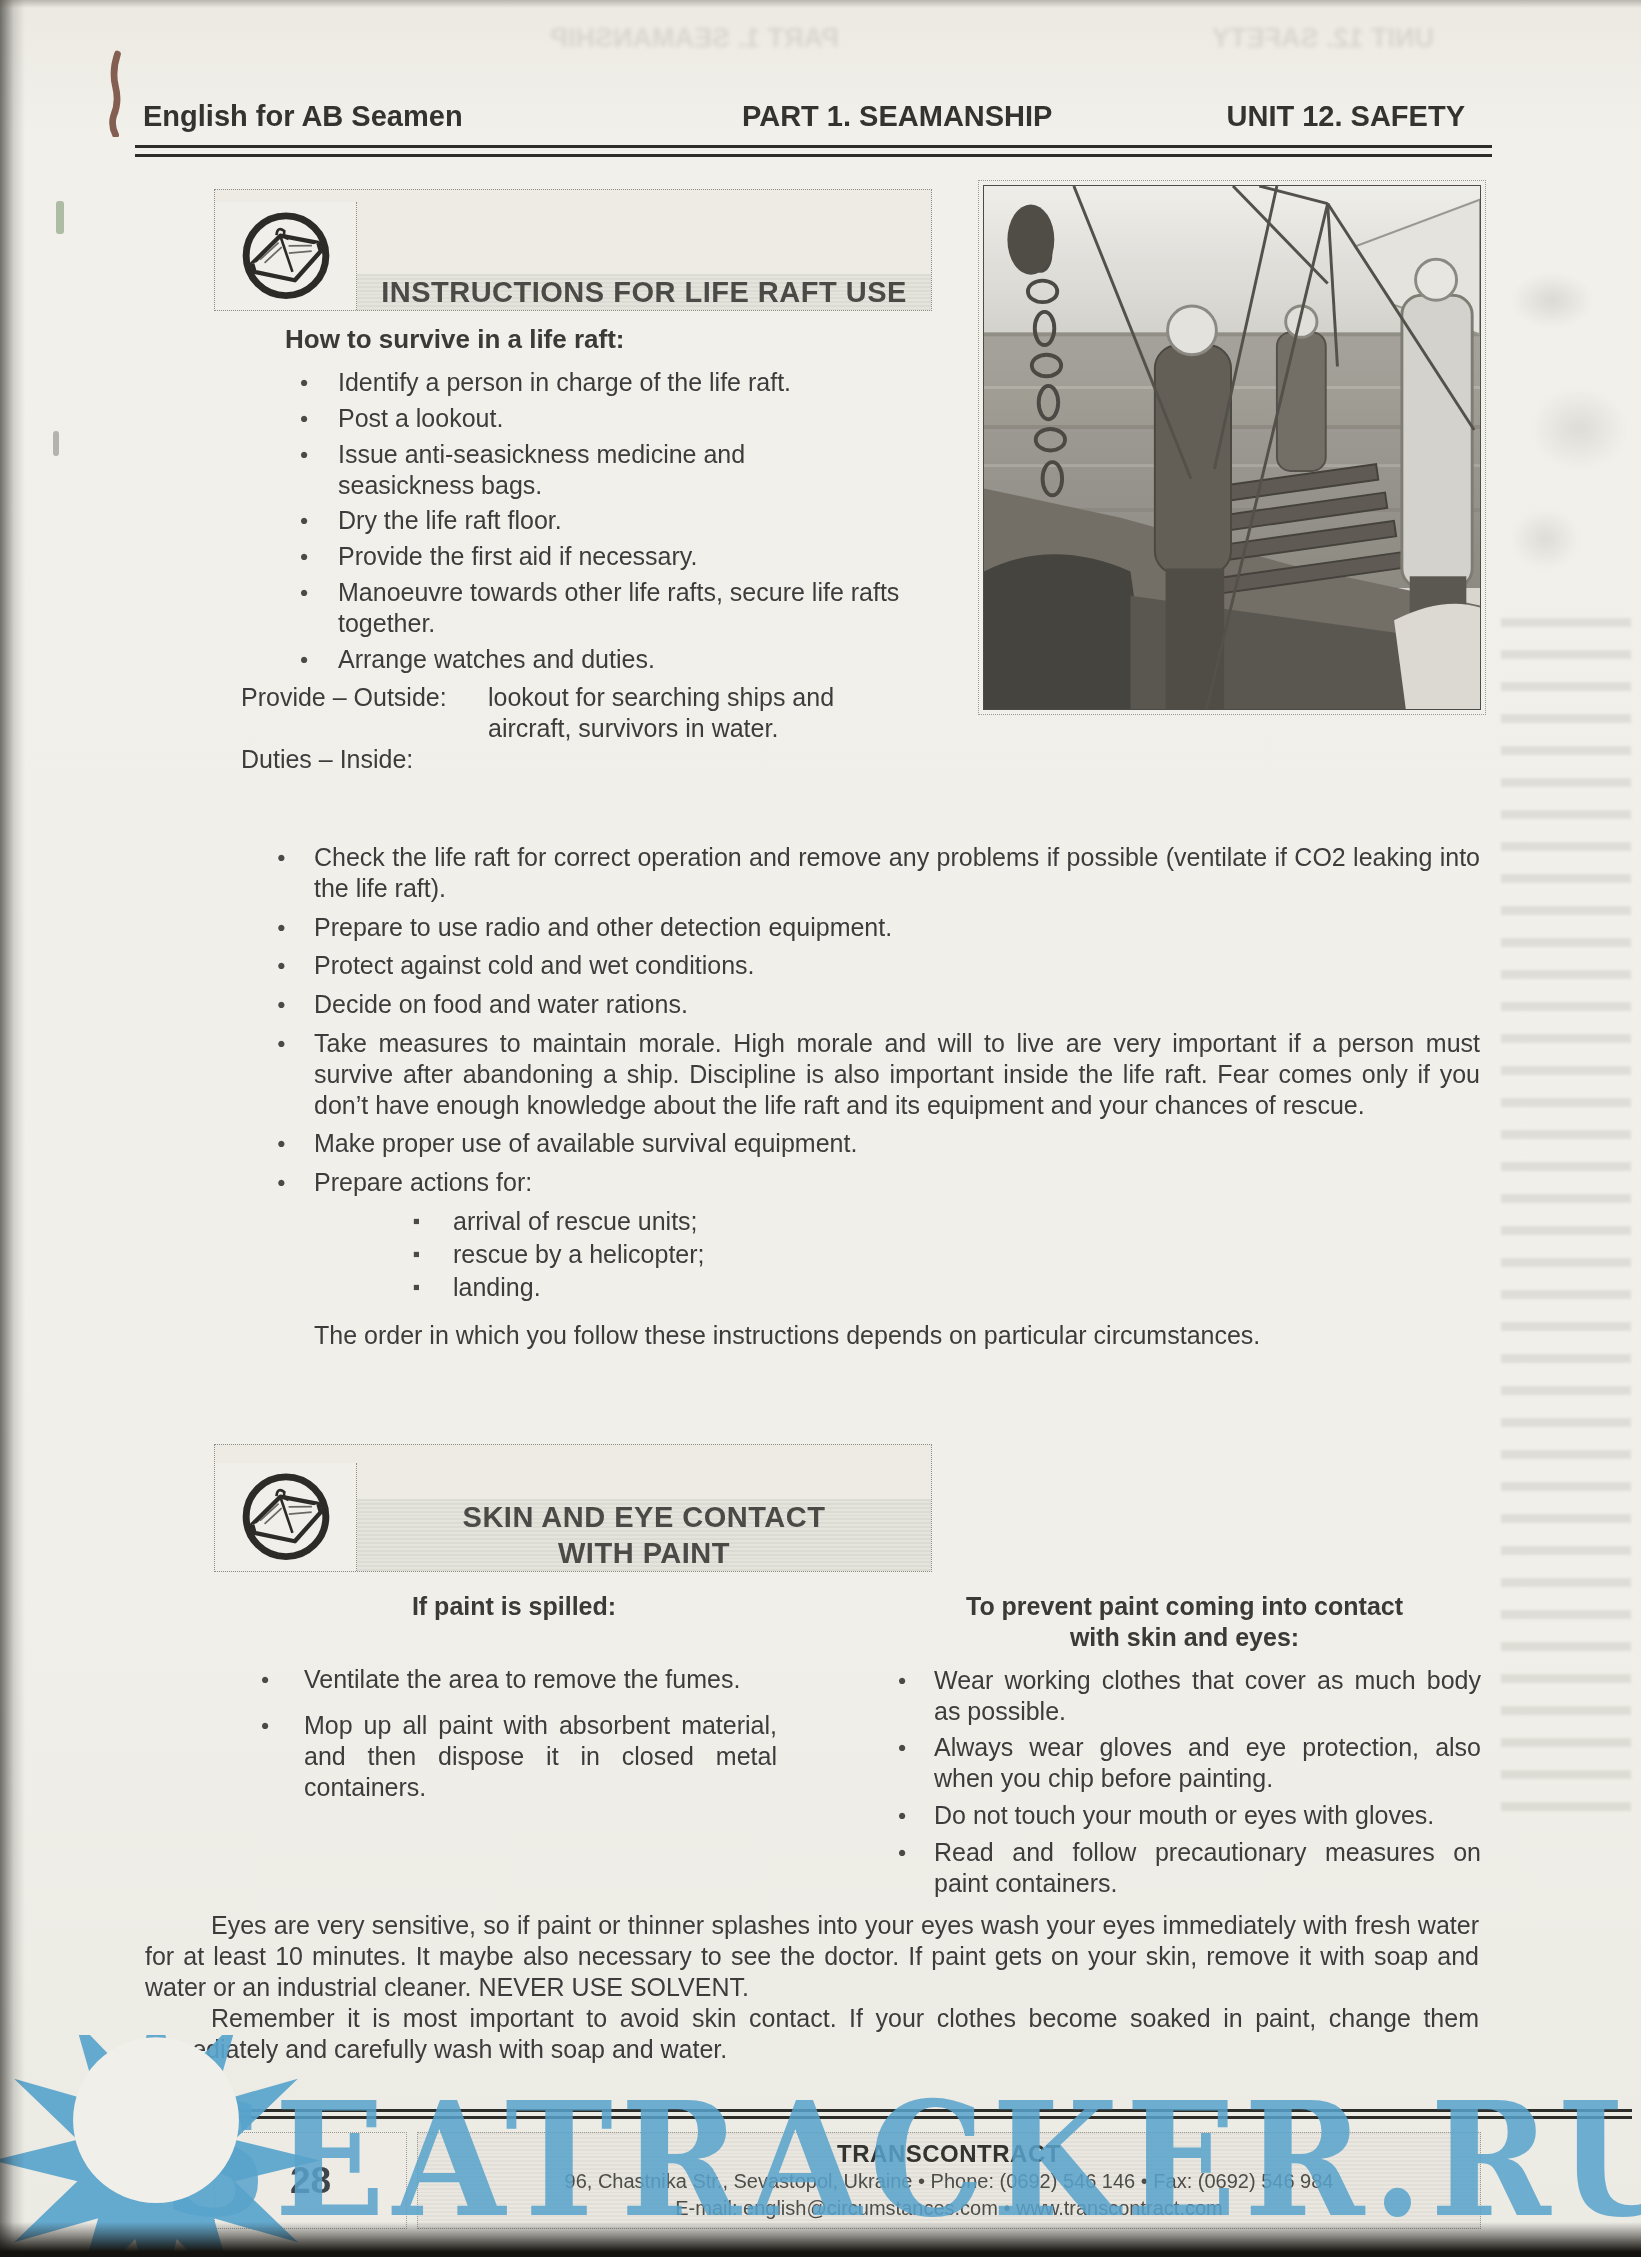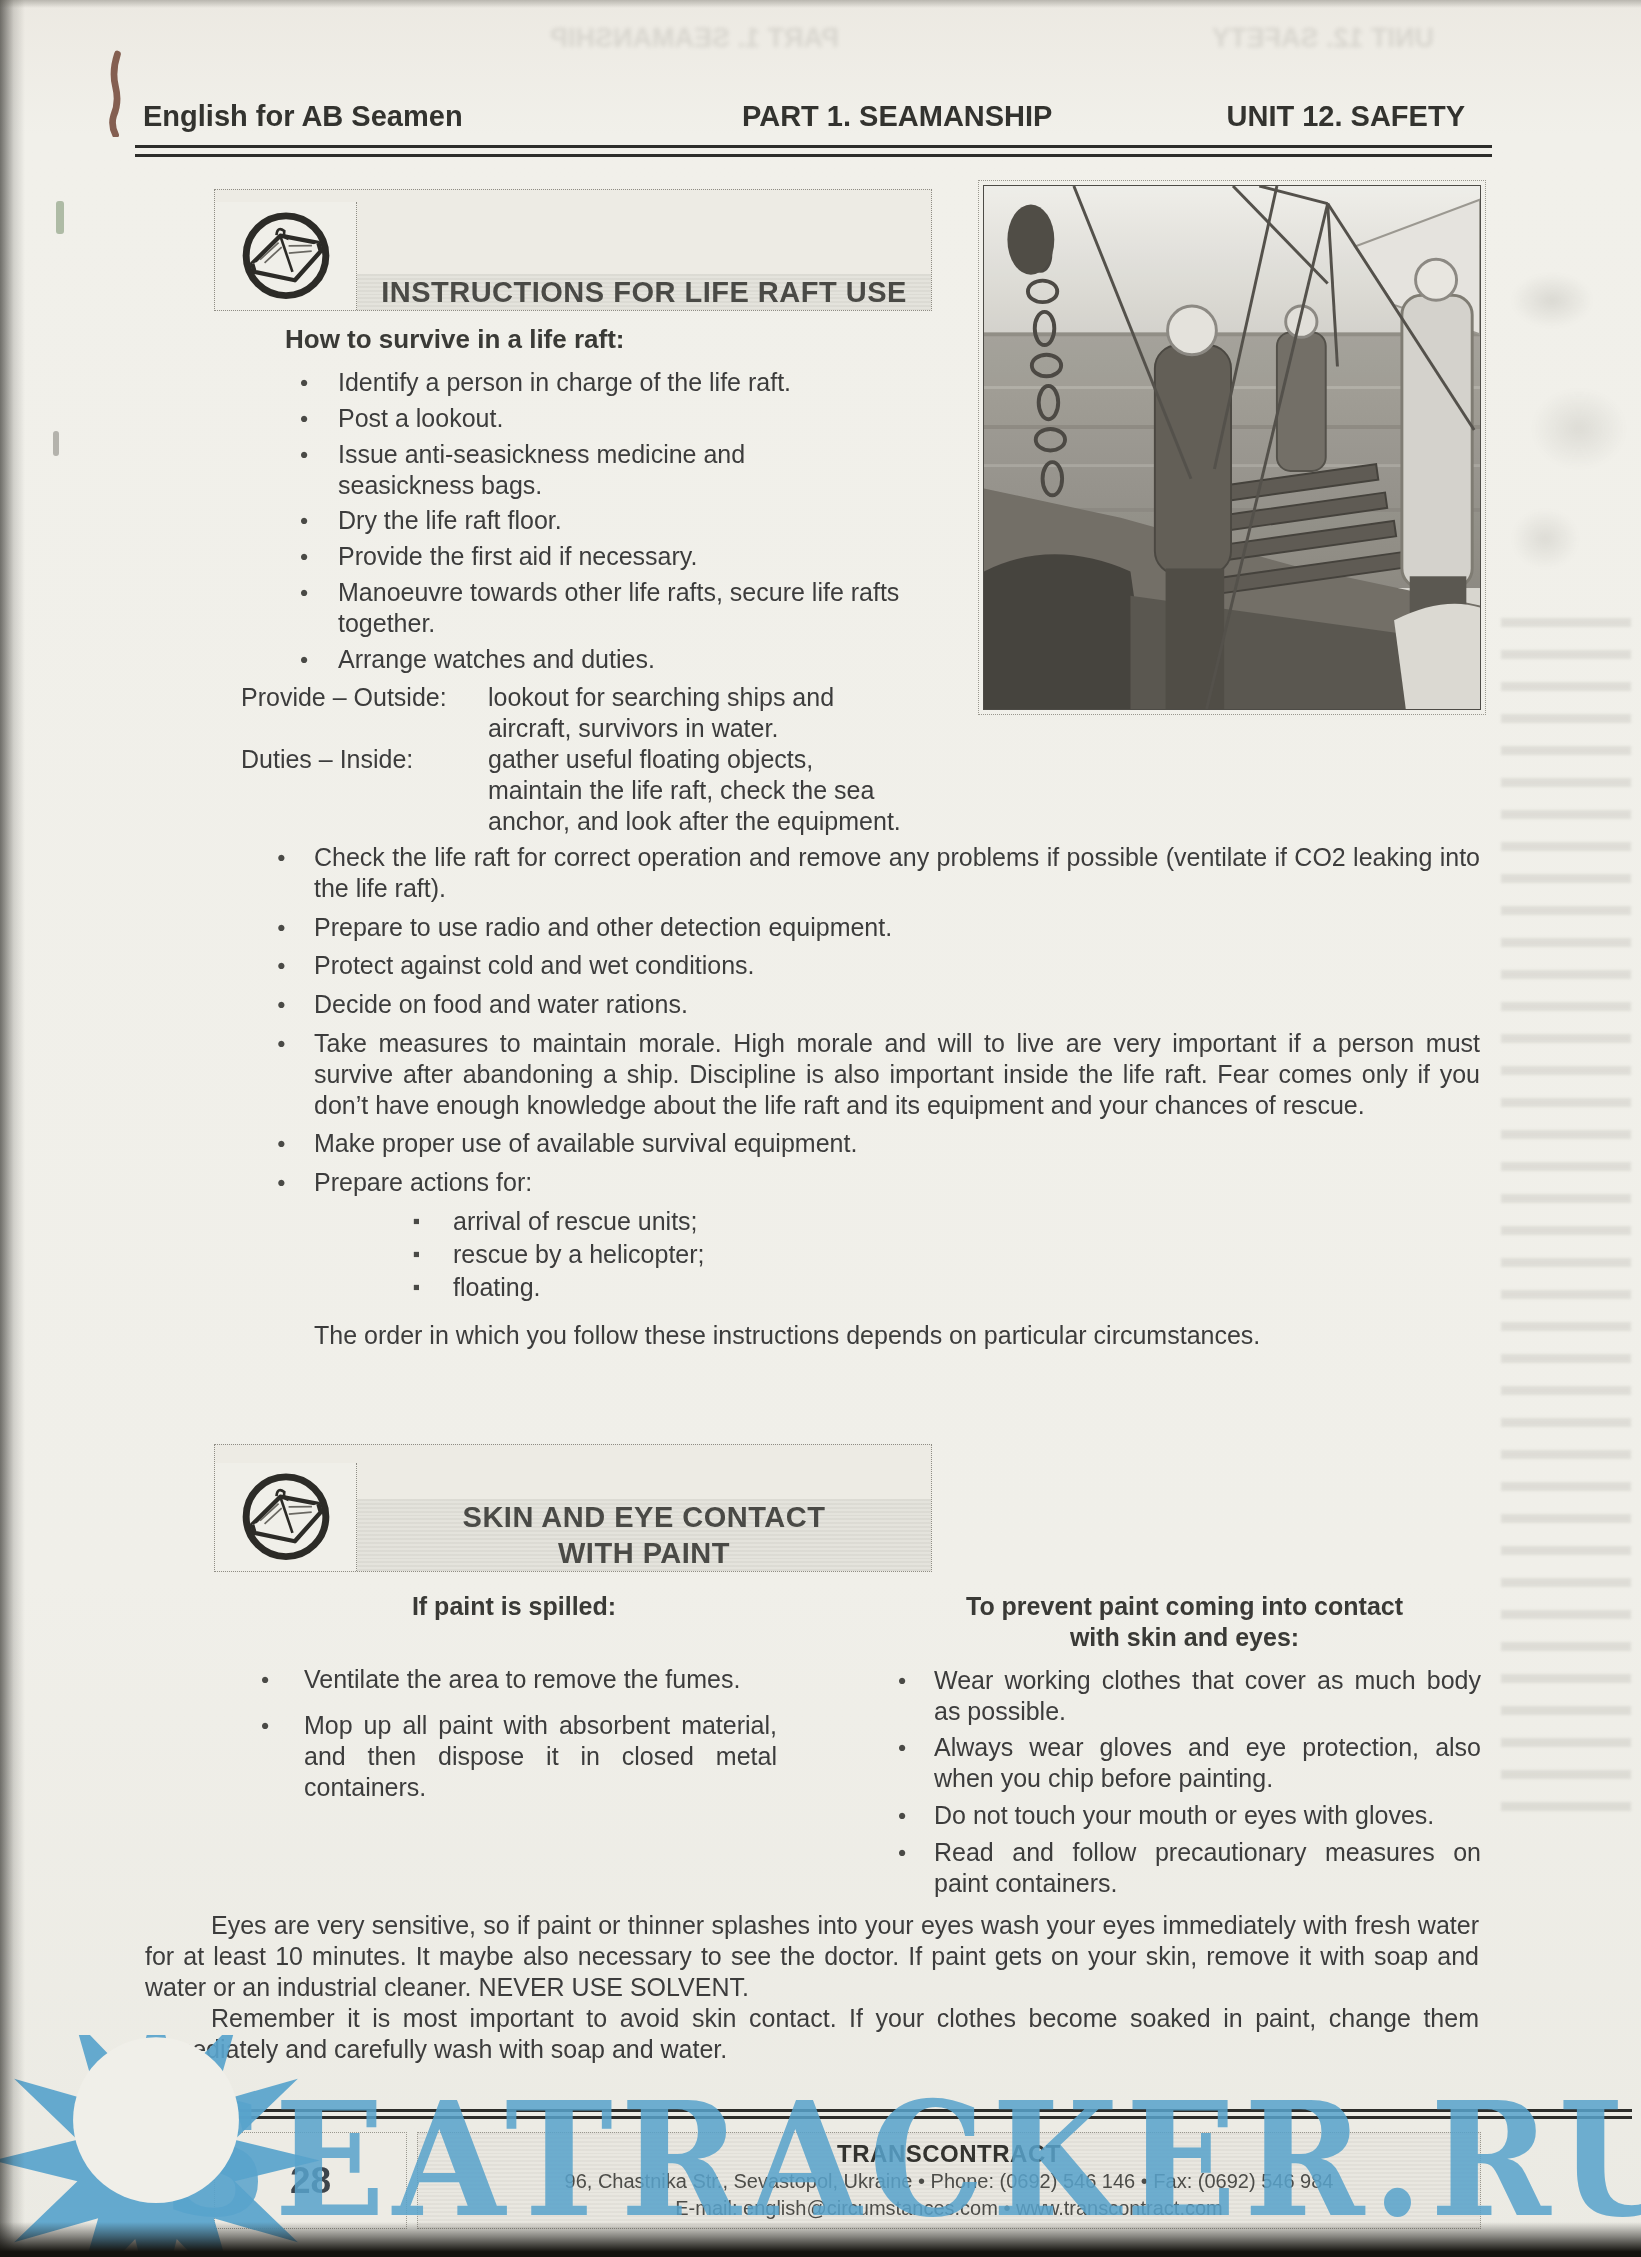--- a/index.html
+++ b/index.html
@@ -203,41 +203,38 @@
       <li>Arrange watches and duties.</li>
     </ul>
 
   <div class="duties">
 
       <div class="dlabel">Provide – Outside:</div>
       <div class="dtext">lookout for searching ships and
 aircraft, survivors in water.</div>
 
       <div class="dlabel">Duties – Inside:</div>
-      <div class="dtext">gather useful floating objects,
-maintain the life raft, check the sea
-anchor, and look after the equipment.</div>
     </div>
 
   <div class="midflow">
     <ul class="ul2">
 
     <li>Check the life raft for correct operation and remove any problems if possible (ventilate if CO2 leaking into the life raft).</li>
         <li>Prepare to use radio and other detection equipment.</li>
         <li>Protect against cold and wet conditions.</li>
         <li>Decide on food and water rations.</li>
         <li>Take measures to maintain morale. High morale and will to live are very important if a person must survive after abandoning a ship. Discipline is also important inside the life raft. Fear comes only if you don’t have enough knowledge about the life raft and its equipment and your chances of rescue.</li>
         <li>Make proper use of available survival equipment.</li>
         <li>Prepare actions for:</li>
       </ul>
     <ul class="subul">
 
     <li>arrival of rescue units;</li>
         <li>rescue by a helicopter;</li>
-        <li>floating.</li>
+        <li>landing.</li>
       </ul>
     <div class="closing">The order in which you follow these instructions depends on particular circumstances.</div>
   </div>
 
   <div class="titlebox s2">
     <div class="icon-cell">
       <span>
         <svg width="104" height="104" viewBox="0 0 120 120">
           <circle cx="60" cy="62" r="46" fill="none" stroke="#2c2b27" stroke-width="8"></circle>
           <g transform="rotate(-16 60 62)">

